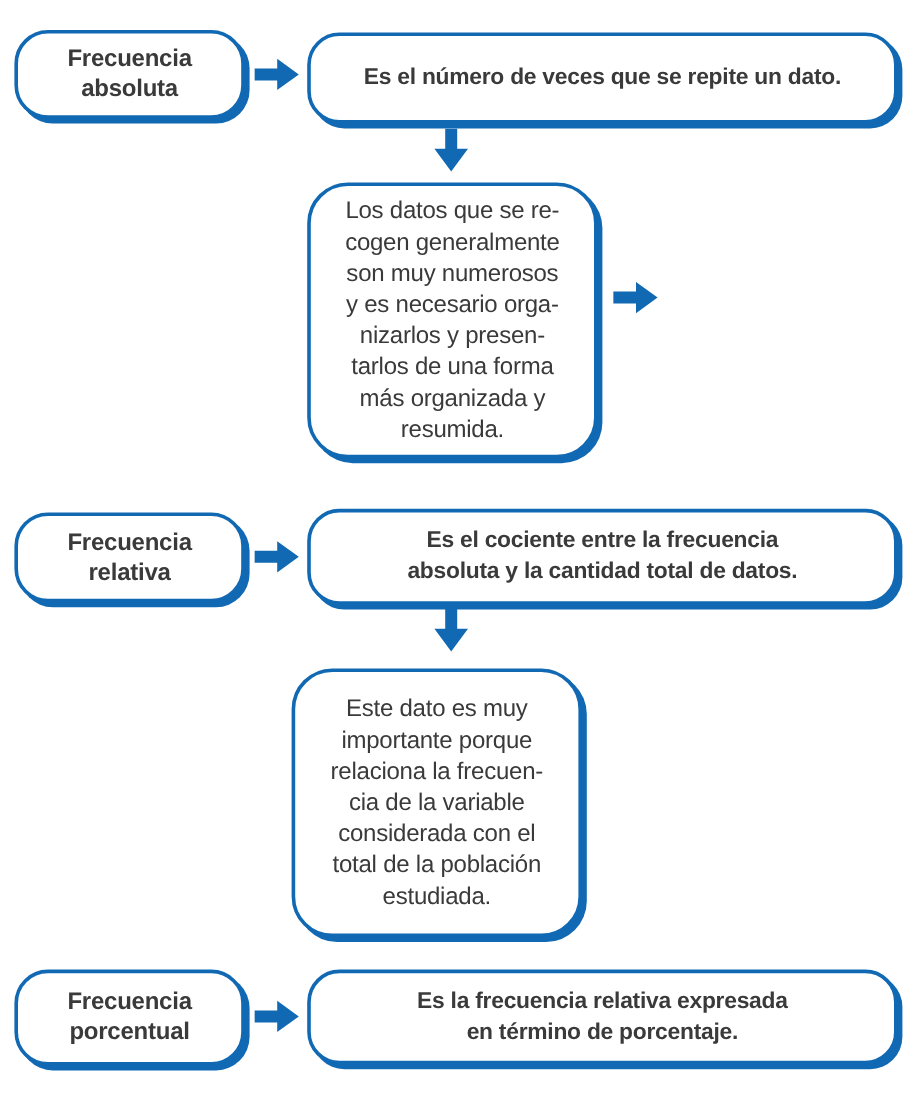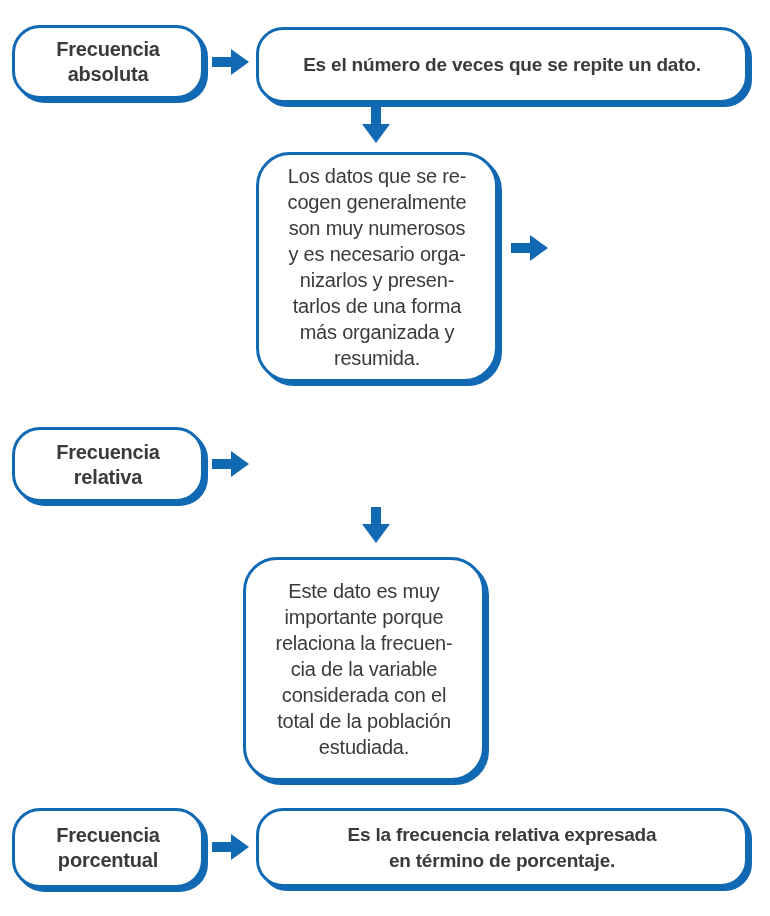--- a/index.html
+++ b/index.html
@@ -112,20 +112,22 @@
 
   <div class="node term" id="term-relativa">Frecuencia
 relativa</div>
 
   <div class="arrow" id="arrow-r3">
     <svg width="38" height="28" viewBox="0 0 38 28">
       <polygon points="0,9 19,9 19,1 37,14 19,27 19,19 0,19" fill="#1169b4"></polygon>
     </svg>
   </div>
 
+  <div class="node def" id="def-relativa">Es el cociente entre la frecuencia
+absoluta y la cantidad total de datos.</div>
 
   <div class="arrow" id="arrow-d2">
     <svg width="30" height="37" viewBox="0 0 30 37">
       <polygon points="10,0 20,0 20,17 29,17 15,36 1,17 10,17" fill="#1169b4"></polygon>
     </svg>
   </div>
 
   <div class="node detail" id="detail-relativa">Este dato es muy
 importante porque
 relaciona la frecuen-

